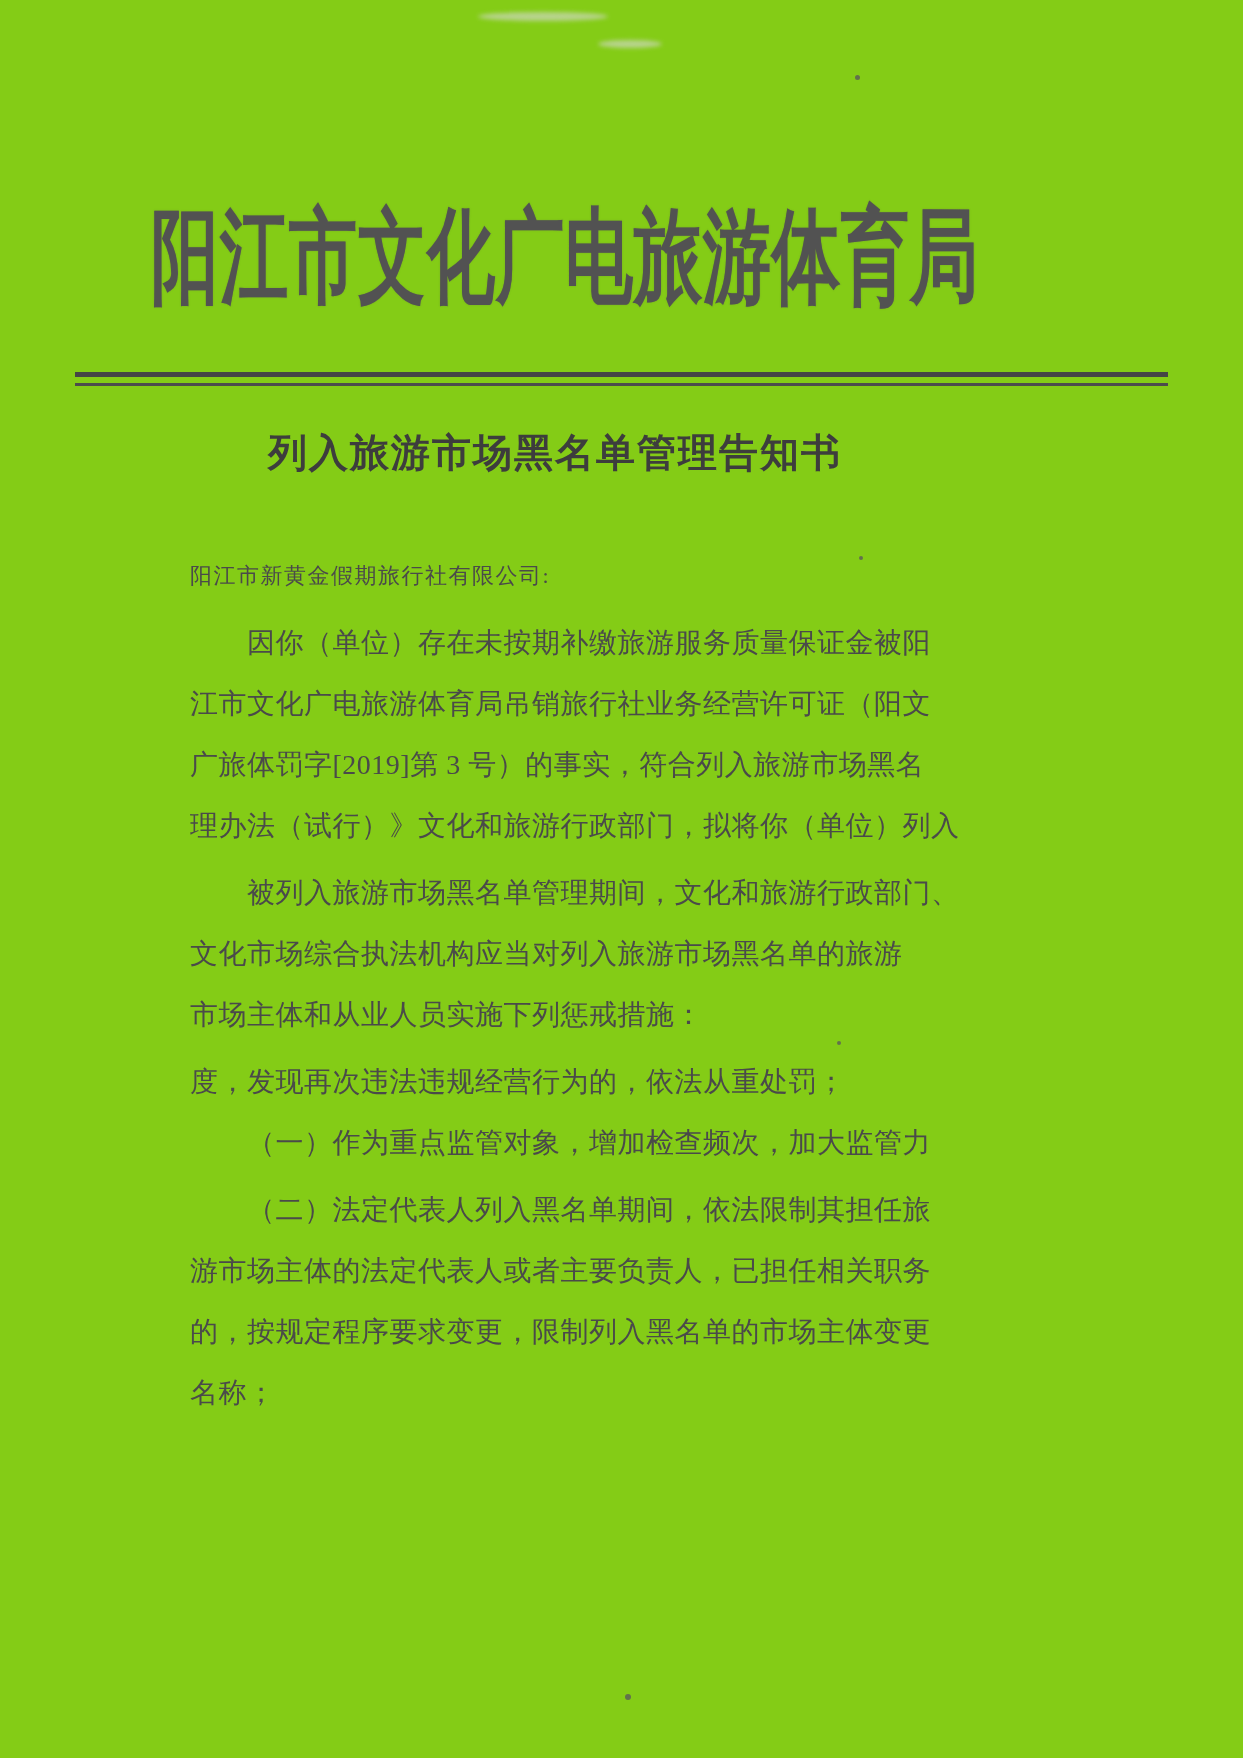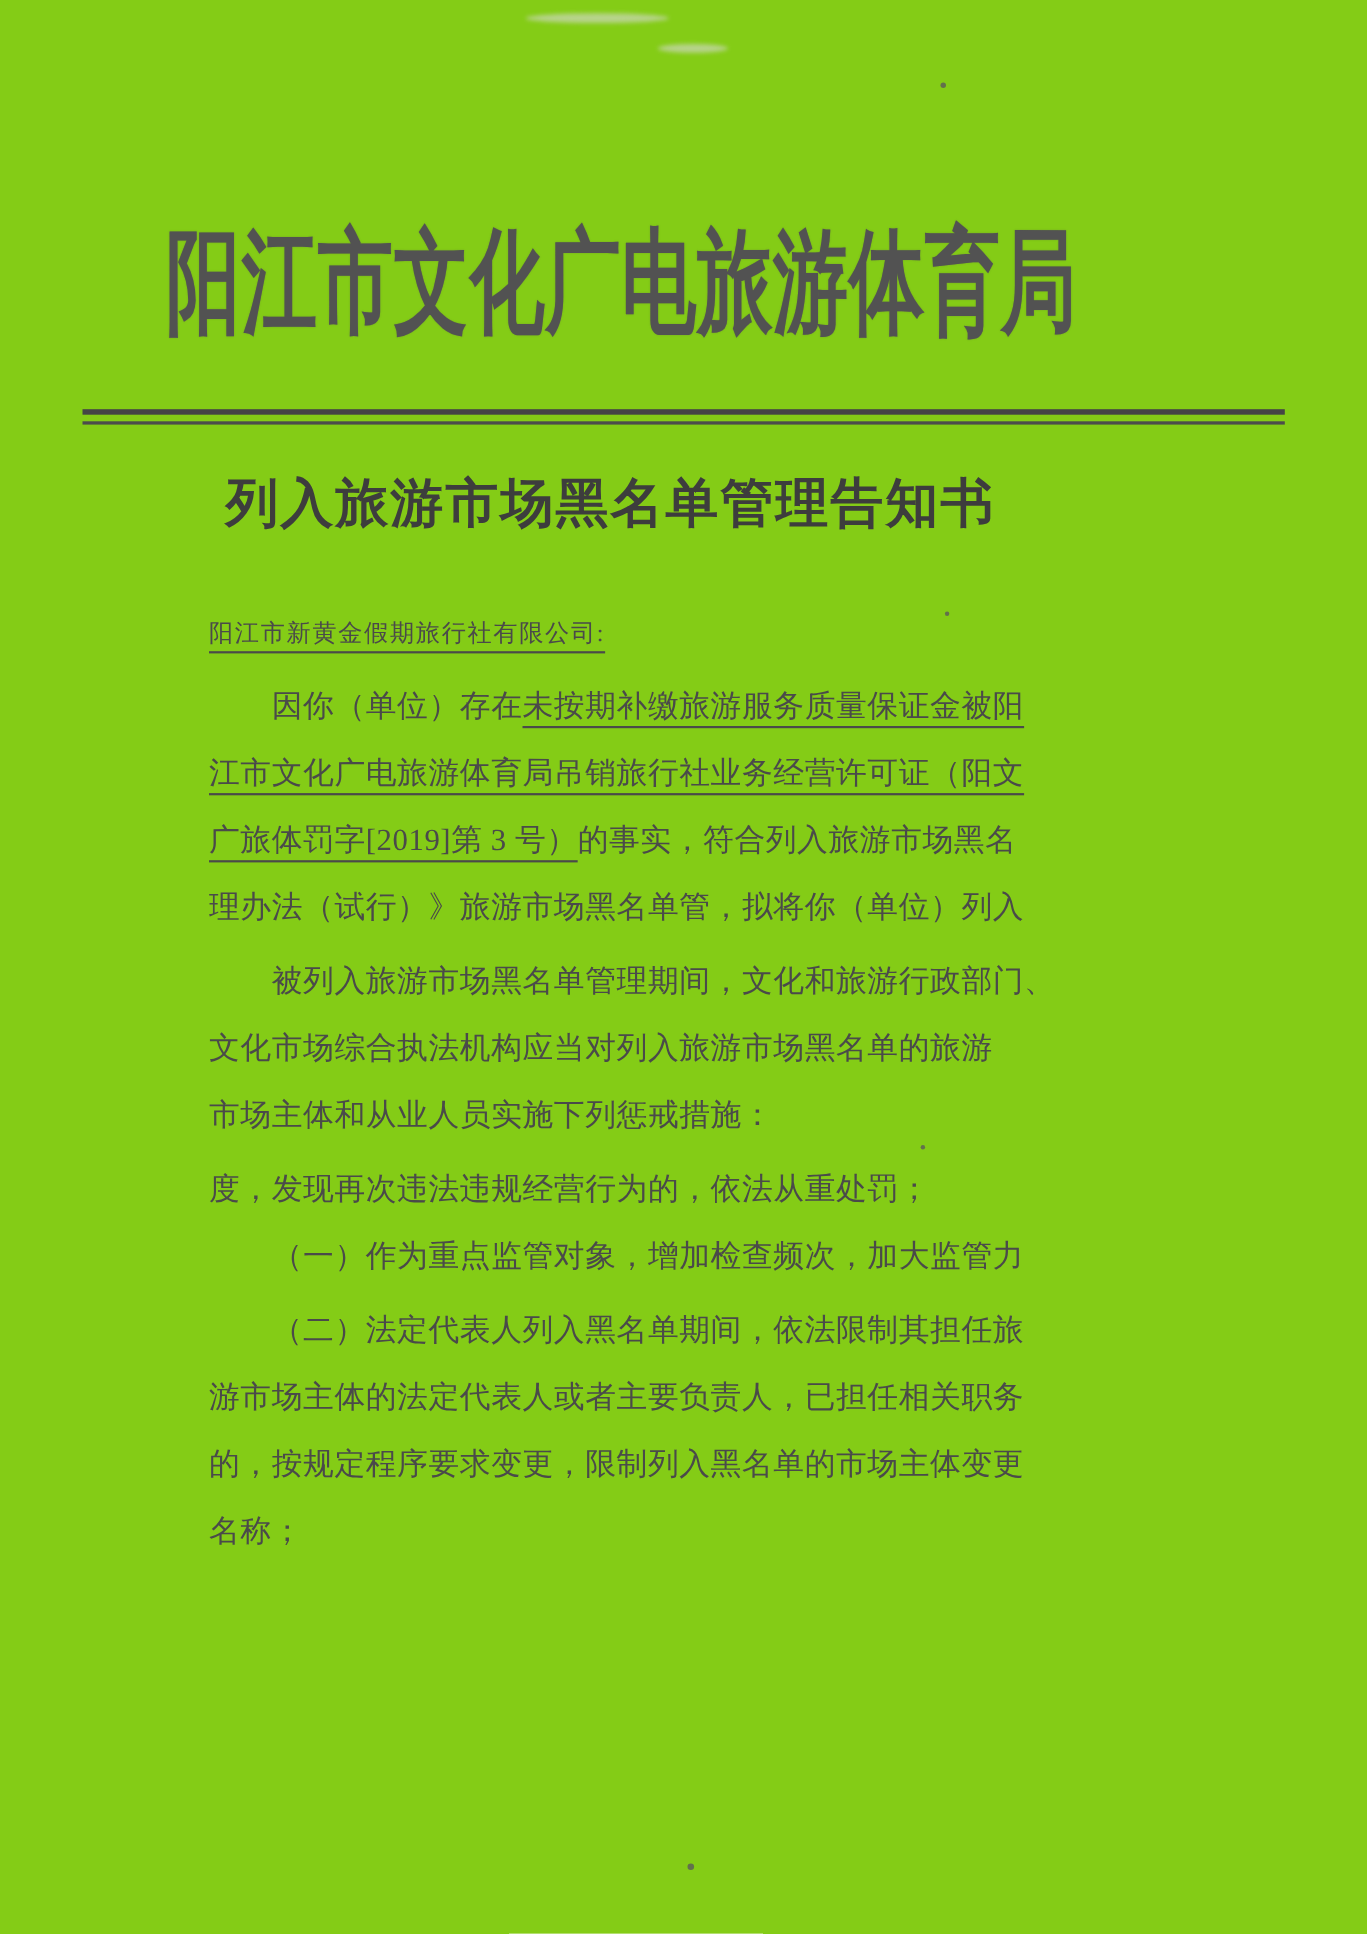--- a/index.html
+++ b/index.html
@@ -51,21 +51,21 @@
     border-bottom: 3px solid #4c4c4c;
   }
 
   
   .doc-title {
     position: absolute;
     top: 426px;
     left: 55px;
     width: 1000px;
     text-align: center;
-    font-size: 48px;
+    font-size: 39px;
     font-weight: 700;
     letter-spacing: 2px;
     color: #3d3d3d;
     white-space: nowrap;
   }
 
   
   .doc-body {
     position: absolute;
     top: 545px;
@@ -81,21 +81,20 @@
     height: 61px;
     line-height: 61px;
     white-space: nowrap;
   }
   .line.indent { text-indent: 57px; }
   .block.addressee .line {
     font-size: 22px;
     letter-spacing: 1.5px;
   }
   .u {
-    text-decoration: underline;
     text-decoration-thickness: 2px;
     text-underline-offset: 9px;
     text-decoration-color: #4a4a4a;
   }
 
   
   .smudge {
     position: absolute;
     background: #d9d9d9;
     border-radius: 50%;
@@ -136,21 +135,21 @@
   <div class="doc-title">列入旅游市场黑名单管理告知书</div>
 
   <div class="doc-body" id="doc-body">
       <div class="block addressee">
         <div class="line"><span class="u">阳江市新黄金假期旅行社有限公司:</span></div>
       </div>
       <div class="block paragraph">
         <div class="line indent"><span>因你（单位）存在</span><span class="u">未按期补缴旅游服务质量保证金被阳</span></div>
         <div class="line"><span class="u">江市文化广电旅游体育局吊销旅行社业务经营许可证（阳文</span></div>
         <div class="line"><span class="u">广旅体罚字[2019]第 3 号）</span><span>的事实，符合列入旅游市场黑名</span></div>
-        <div class="line"><span>理办法（试行）》旅游市场黑名单管，拟将你（单位）列入</span></div>
+        <div class="line"><span>理办法（试行）》文化和旅游行政部门，拟将你（单位）列入</span></div>
       </div>
       <div class="block paragraph">
         <div class="line indent"><span>被列入旅游市场黑名单管理期间，文化和旅游行政部门、</span></div>
         <div class="line"><span>文化市场综合执法机构应当对列入旅游市场黑名单的旅游</span></div>
         <div class="line"><span>市场主体和从业人员实施下列惩戒措施：</span></div>
       </div>
       <div class="block paragraph">
         <div class="line"><span>度，发现再次违法违规经营行为的，依法从重处罚；</span></div>
         <div class="line indent"><span>（一）作为重点监管对象，增加检查频次，加大监管力</span></div>
       </div>

